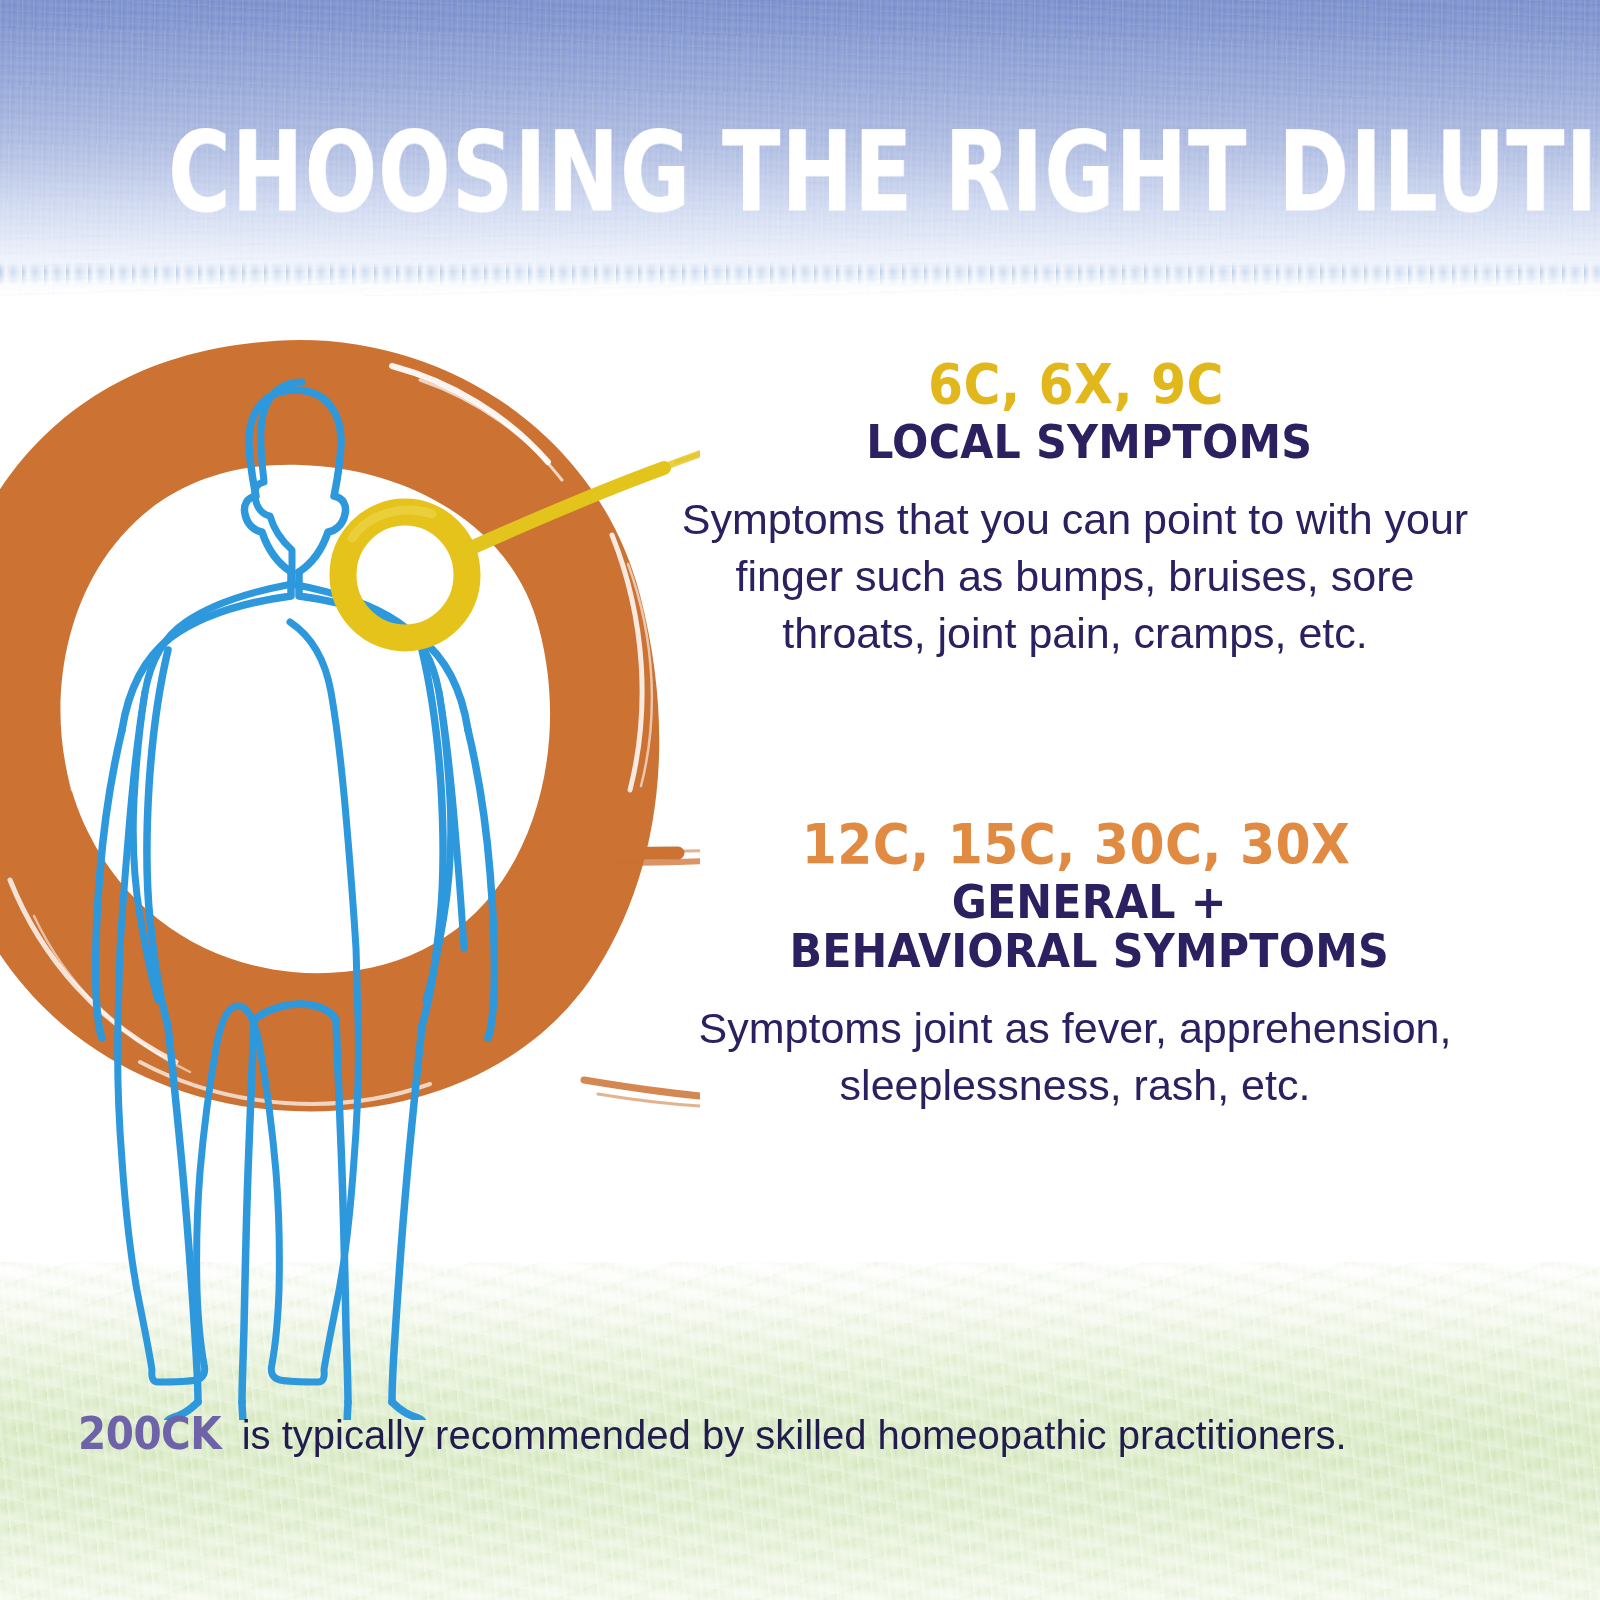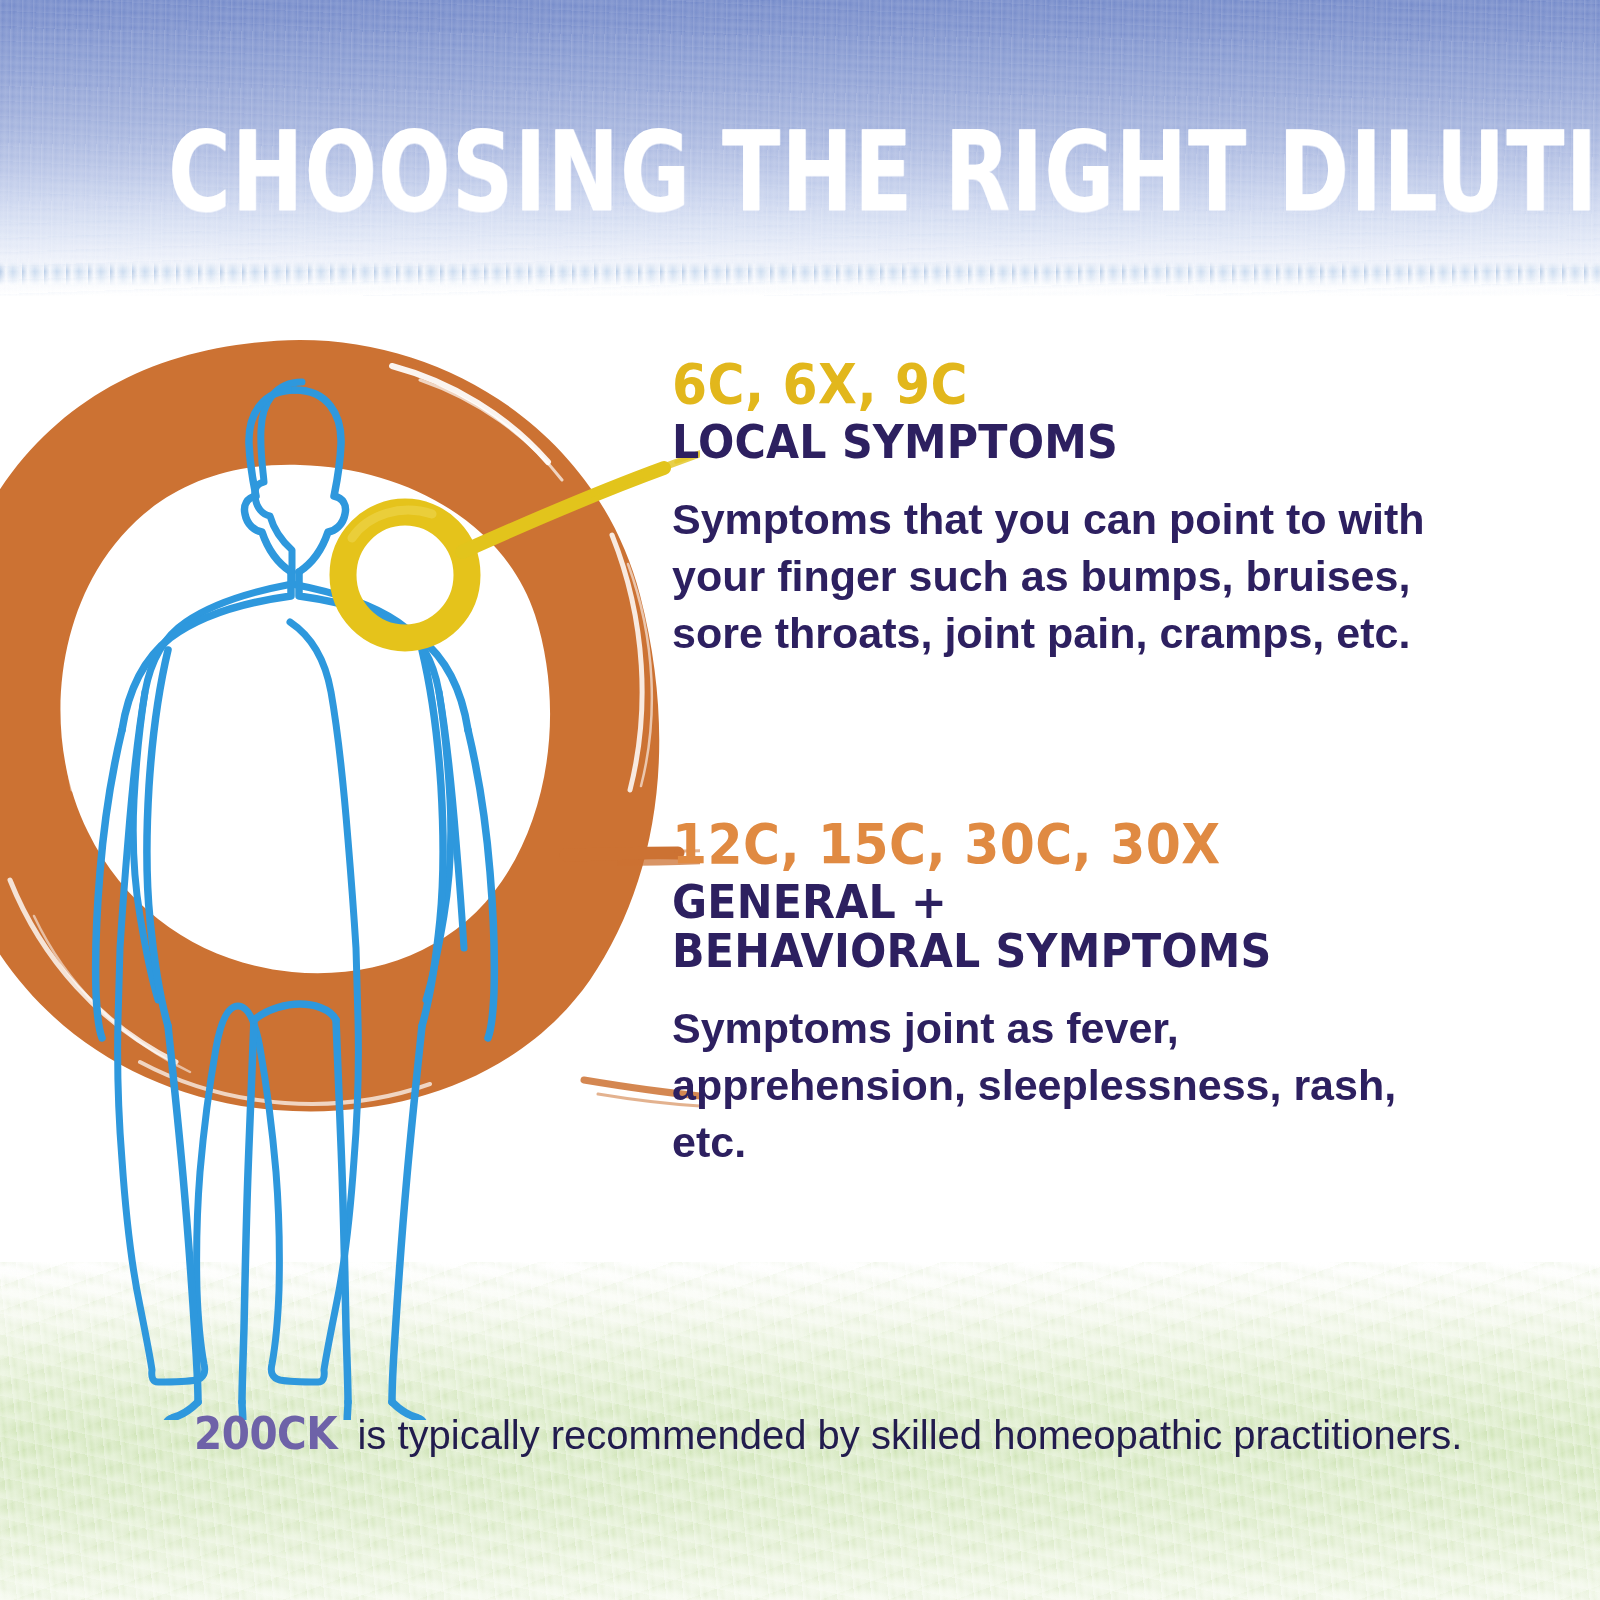--- a/index.html
+++ b/index.html
@@ -116,21 +116,21 @@
   }
   .art svg { display: block; }
 
   
   .content {
     position: absolute;
     left: 672px;
     top: 355px;
     width: 900px;
   }
-  .block { position: absolute; left: 0; width: 880px; }
+  .block { position: absolute; left: 8px; width: 880px; text-align: center; }
   .block-local    { top: 0; }
   .block-general  { top: 460px; }
 
   .potency {
     font-family: "DejaVu Sans", sans-serif;
     font-weight: bold;
     font-size: 56px;
     line-height: 1.02;
     letter-spacing: 0.5px;
     transform: scaleX(0.9);
@@ -149,40 +149,39 @@
     letter-spacing: 0.2px;
     color: #2D2060;
     transform: scaleX(0.93);
     transform-origin: 0 50%;
     white-space: nowrap;
     margin: 0;
   }
 
   .body-copy {
     font-family: "Liberation Sans", sans-serif;
-    font-weight: bold;
+    font-weight: normal;
     font-size: 43px;
     line-height: 1.33;
     color: #2D2060;
     margin: 24px 0 0 0;
     max-width: 790px;
   }
 
   
   .footer-line {
     position: absolute;
     left: 78px;
     top: 1412px;
     width: 1500px;
     white-space: nowrap;
     font-family: "Liberation Sans", sans-serif;
     font-size: 40px;
     color: #221c4e;
     line-height: 1;
-    text-align: center;
   }
   .footer-strong {
     font-family: "DejaVu Sans", sans-serif;
     font-weight: bold;
     font-size: 44px;
     color: #6E62A8;
     letter-spacing: -0.5px;
     transform: scaleX(0.92);
     display: inline-block;
     transform-origin: 0 50%;

